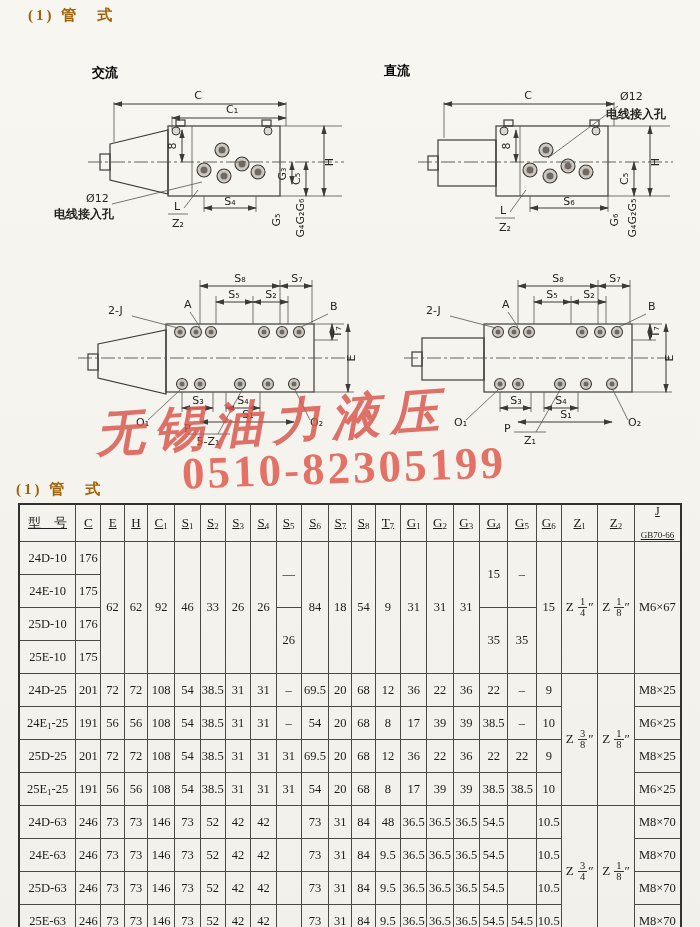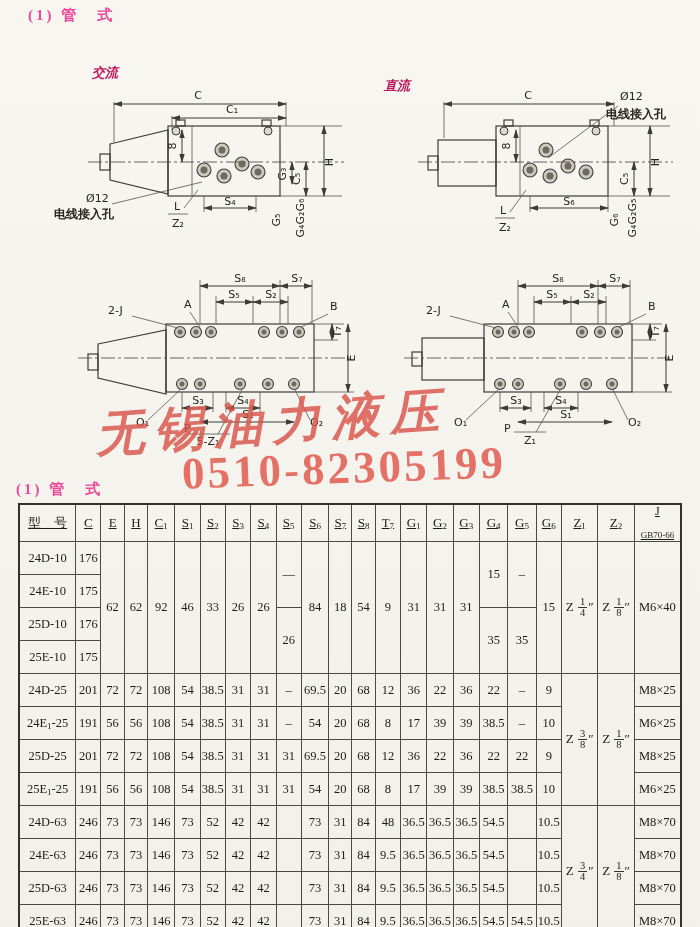--- a/index.html
+++ b/index.html
@@ -1,26 +1,26 @@
 <!DOCTYPE html>
 <html><head>
 <meta charset="utf-8">
 <style>
   html,body{margin:0;padding:0;}
   body{
     width:700px;height:927px;position:relative;overflow:hidden;
     background:linear-gradient(#f7f6f1,#f2f0ea);
     font-family:"Liberation Serif",serif;color:#1c1b19;
   }
-  .heading{position:absolute;font-size:15px;font-weight:bold;letter-spacing:3px;color:#ec4899;}
+  .heading{position:absolute;font-size:15px;font-weight:bold;letter-spacing:3px;color:#a16207;}
   .h-top{left:28px;top:6px;}
   .h-table{left:16px;top:480px;}
-  .diag-title{position:absolute;font-size:13px;font-weight:bold;color:#be185d;font-style:italic;}
+  .diag-title{position:absolute;font-size:13px;font-weight:bold;color:#000000;}
   .t-ac{left:92px;top:64px;}
-  .t-dc{left:384px;top:77px;}
+  .t-dc{left:384px;top:62px;}
   .diagram{position:absolute;}
   .d-ac{left:52px;top:78px;}
   .d-dc{left:388px;top:78px;}
   .d-bl{left:48px;top:264px;}
   .d-br{left:378px;top:264px;}
   svg text{font-family:"DejaVu Sans",sans-serif;font-size:11px;fill:#26251f;}
   svg text.cn{font-size:12px;font-weight:bold;}
   .ln{stroke:#3c3b37;stroke-width:1.2;fill:none;}
   .thin{stroke:#56544f;stroke-width:0.8;fill:none;}
   .cl{stroke:#56544f;stroke-width:0.9;stroke-dasharray:14 3 3 3;fill:none;}
@@ -424,21 +424,21 @@
   <td rowspan="4">54</td>
   <td rowspan="4">9</td>
   <td rowspan="4">31</td>
   <td rowspan="4">31</td>
   <td rowspan="4">31</td>
   <td rowspan="2">15</td>
   <td rowspan="2">–</td>
   <td rowspan="4">15</td>
   <td rowspan="4" class="zcell"><span>Z</span> <span class="frac"><span class="num">1</span><span class="den">4</span></span><span>″</span></td>
   <td rowspan="4" class="zcell"><span>Z</span> <span class="frac"><span class="num">1</span><span class="den">8</span></span><span>″</span></td>
-  <td rowspan="4">M6×40</td>
+  <td rowspan="4">M6×67</td>
 </tr>
 <tr>
   <td><span>24E-10</span><sub></sub><span></span></td>
   <td>175</td>
 </tr>
 <tr>
   <td><span>25D-10</span><sub></sub><span></span></td>
   <td>176</td>
   <td rowspan="2">26</td>
   <td rowspan="2">35</td>

